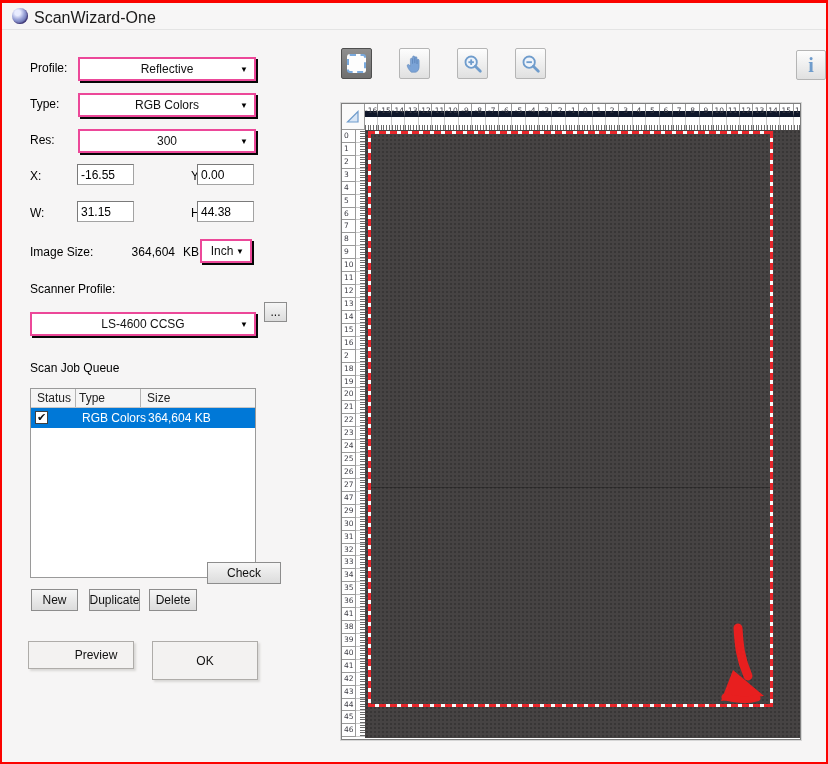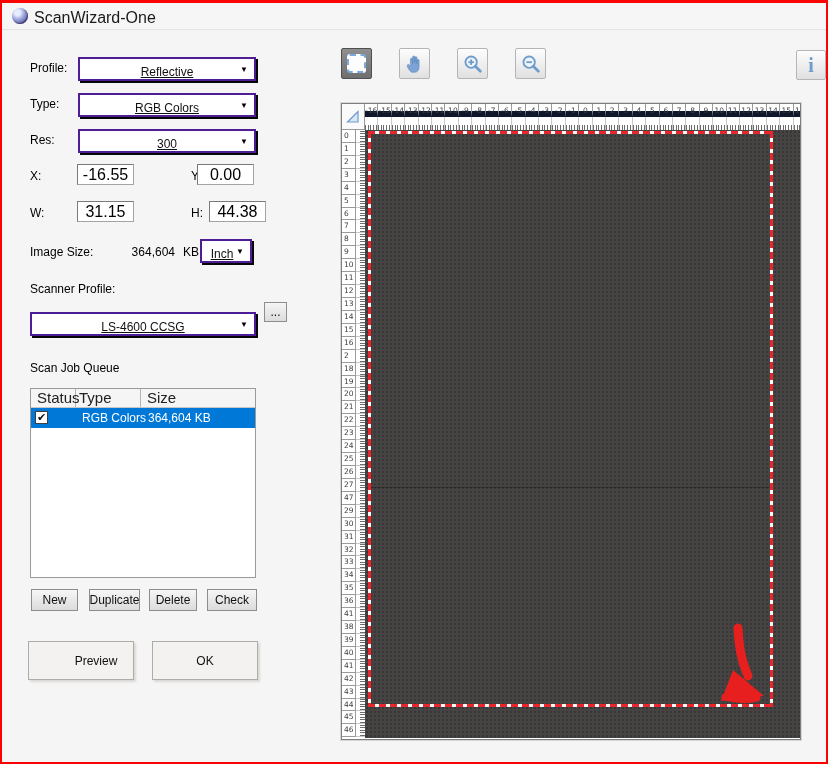--- a/index.html
+++ b/index.html
@@ -12,39 +12,39 @@
   .lbl { font-size:12px; color:#000; white-space:nowrap; }
 
   
   .titlebar { left:2px; top:3px; width:824px; height:27px; border-bottom:1px solid #e4e4e4; background:#f7f6f6; }
   .app-icon { left:10px; top:5px; width:16px; height:16px; border-radius:50%;
     background: radial-gradient(circle at 35% 30%, #e8ecff 0 18%, #9aa3d8 45%, #5f68a8 75%, #3c4486);
     box-shadow: inset -1px -1px 1px rgba(40,20,80,.6); }
   .title-text { left:32px; top:6px; font-size:16px; color:#1a1a1a; }
 
   
-  .dd { background:#fff; border:2px solid #4c1d95; box-shadow:2px 2px 0 #060606;
-        display:flex; align-items:flex-end; justify-content:center; font-size:12px; position:absolute;text-decoration:underline; }
+  .dd { background:#fff; border:2px solid #ec4899; box-shadow:2px 2px 0 #060606;
+        display:flex; align-items:center; justify-content:center; font-size:12px; position:absolute; }
   .dd .arrow { position:absolute; right:6px; top:50%; transform:translateY(-50%); font-size:8px; color:#000; }
 
   
   .tin { position:absolute; border:1px solid #a3a3a3; border-top-color:#7a7a7a; border-left-color:#7a7a7a;
-         background:#fff; font-size:16px; font-family:"Liberation Sans", sans-serif; padding:1px 3px; color:#000;text-align:center; }
+         background:#fff; font-size:12px; font-family:"Liberation Sans", sans-serif; padding:1px 3px; color:#000; }
 
   
   .btn { position:absolute; background:linear-gradient(#f6f6f6, #eaeaea 45%, #dcdcdc);
          border:1px solid #8d8d8d; font-size:12px; color:#111;
          display:flex; align-items:center; justify-content:center; cursor:default; }
   .bigbtn { position:absolute; background:#f3f2f1; border:1px solid #aeaca9;
             box-shadow:2px 2px 2px #d9d8d6; font-size:12px; color:#111;
             display:flex; align-items:center; justify-content:center; }
 
   
   .qtable { left:30px; top:388px; width:226px; height:190px; background:#fff; border:1px solid #9a9a9a; }
-  .qhead { display:flex; height:19px; background:#f5f5f5; border-bottom:1px solid #c6c6c6; font-size:15px; }
+  .qhead { display:flex; height:19px; background:#f5f5f5; border-bottom:1px solid #c6c6c6; font-size:12px; }
   .qh { line-height:18px; padding-left:6px; border-right:1px solid #b3b3b3; color:#222; }
   .qh0 { width:45px; } .qh1 { width:65px; padding-left:3px; } .qh2 { flex:1; border-right:none; }
   .qrow { position:relative; height:20px; background:#0078d7; color:#fff; font-size:12px; }
   .qcheck { position:absolute; left:4px; top:3px; width:13px; height:13px; background:#fff;
             border:1px solid #404040; color:#111; font-size:11px; line-height:11px; text-align:center; }
   .qtype { position:absolute; left:51px; top:3px; } .qsize { position:absolute; left:117px; top:3px; }
 
   
   .tool { position:absolute; top:48px; width:31px; height:31px; border:1px solid #b5b5b5;
           background:linear-gradient(#fdfdfd,#ececec 60%,#e0e0e0); border-radius:2px;
@@ -113,21 +113,21 @@
 </div>
 
 <span class="abs lbl" style="left:30px;top:169px;">X:</span>
 <input class="tin" style="left: 77px; top: 164px; width: 57px; height: 21px;" value="-16.55">
 <span class="abs lbl" style="left:191px;top:169px;">Y:</span>
 <input class="tin" style="left: 197px; top: 164px; width: 57px; height: 21px;" value="0.00">
 
 <span class="abs lbl" style="left:30px;top:206px;">W:</span>
 <input class="tin" style="left: 77px; top: 201px; width: 57px; height: 21px;" value="31.15">
 <span class="abs lbl" style="left:191px;top:206px;">H:</span>
-<input class="tin" style="left: 197px; top: 201px; width: 57px; height: 21px; margin-left: 12px;" value="44.38">
+<input class="tin" style="left: 197px; top: 201px; width: 57px; height: 21px;" value="44.38">
 
 <span class="abs lbl" style="left:30px;top:245px;">Image Size:</span>
 <span class="abs lbl" style="left:113px;top:245px;width:62px;text-align:right;">364,604</span>
 <span class="abs lbl" style="left:183px;top:245px;">KB</span>
 <div class="dd" style="left:200px;top:239px;width:52px;height:24px;">
   <span style="margin-right:8px;">Inch</span>
   <span class="arrow">▼</span>
 </div>
 
 <span class="abs lbl" style="left:30px;top:282px;">Scanner Profile:</span>
@@ -149,23 +149,23 @@
         <span class="qcheck">✔</span>
         <span class="qtype">RGB Colors</span>
         <span class="qsize">364,604 KB</span>
       </div>
     </div>
 </div>
 
 <div class="btn" style="left:31px;top:589px;width:47px;height:22px;">New</div>
 <div class="btn" style="left:89px;top:589px;width:51px;height:22px;">Duplicate</div>
 <div class="btn" style="left:149px;top:589px;width:48px;height:22px;">Delete</div>
-<div class="btn" style="left:207px;top:589px;width:50px;height:22px;">Check</div>
-
-<div class="bigbtn" style="left:28px;top:641px;width:106px;height:39px;padding-left:30px;">Preview</div>
+<div class="btn" style="left:207px;top:562px;width:74px;height:22px;">Check</div>
+
+<div class="bigbtn" style="left:28px;top:641px;width:106px;height:28px;padding-left:30px;">Preview</div>
 <div class="bigbtn" style="left:152px;top:641px;width:106px;height:39px;">OK</div>
 
 <div class="tool active" style="left:341px;">
   <div class="marquee-shape"></div>
 </div>
 <div class="tool" style="left:399px;">
   <svg width="22" height="22" viewBox="0 0 24 24">
     <path d="M8 21c-2-1.8-4.3-5-4.5-7-.15-1.4 1.4-2 2.3-1l1.2 1.4V7c0-1.8 2.3-1.8 2.3 0v4.6V4.6c0-1.9 2.5-1.9 2.5 0V11 5.4c0-1.9 2.4-1.9 2.4 0V12 8.2c0-1.7 2.3-1.7 2.3 0V15c0 3.4-1.8 6-4.6 6z" fill="#7ba3d6" stroke="#5c85b8" stroke-width="0.6"></path>
   </svg>
 </div>

